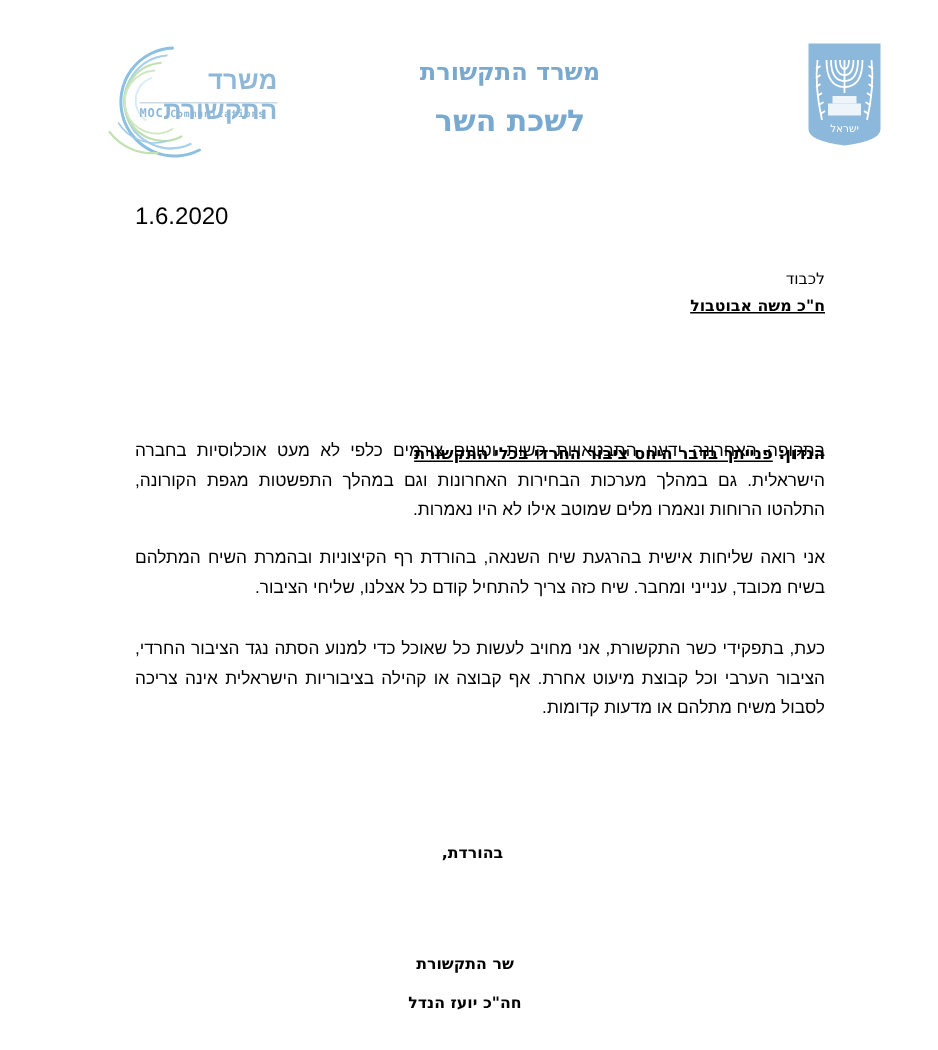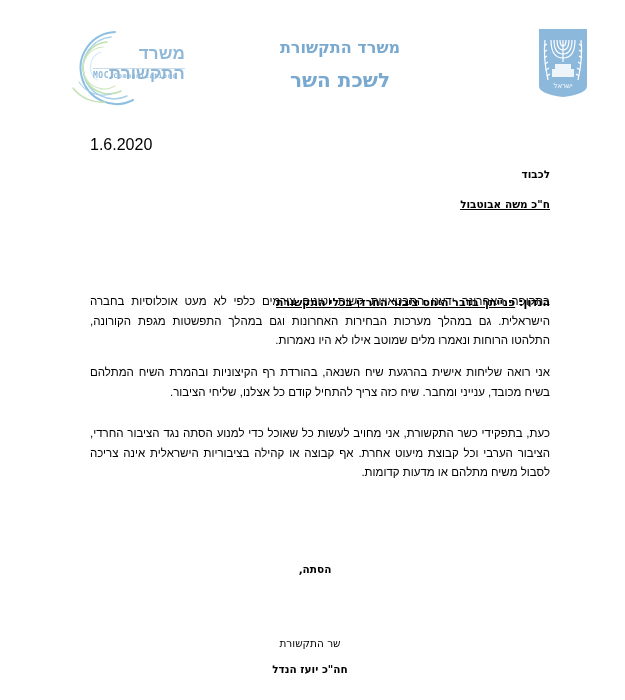--- a/index.html
+++ b/index.html
@@ -21,34 +21,34 @@
 
     .title1 { left: 260px; top: 38px; width: 160px; text-align: center; direction: rtl;
               font-family: "DejaVu Sans", sans-serif; font-weight: bold; font-size: 16px; color: #7aa9cf; }
     .title2 { left: 260px; top: 68px; width: 160px; text-align: center; direction: rtl;
               font-family: "DejaVu Sans", sans-serif; font-weight: bold; font-size: 20px; color: #7aa9cf; }
 
     .emblem { left: 538px; top: 28px; width: 50px; height: 70px; }
 
     
     .date { left: 90px; top: 136px; font-family: "Liberation Sans", sans-serif; font-size: 16px; }
-    .to-label { right: 75px; top: 168px; font-weight: bold; font-size: 10.5px; text-align: right; }
+    .to-label { right: 75px; top: 180px; font-weight: normal; font-size: 10.5px; text-align: right; }
     .to-name { right: 75px; top: 198px; font-weight: bold; font-size: 10.5px; text-decoration: underline; }
 
     .subject { right: 75px; top: 260px; font-weight: bold; font-size: 11px; white-space: nowrap; margin-top: 36px; }
     .subject .subj-text { text-decoration: underline; }
 
     .para { right: 75px; width: 460px; font-family: "Liberation Sans", sans-serif; font-size: 11.5px;
             line-height: 19.5px; text-align: justify; text-align-last: right; }
     .p1 { top: 292px; margin-left: 32px; }
     .p2 { top: 363px; }
     .p3 { top: 424px; }
 
     .closing { left: 265px; top: 563px; width: 100px; text-align: center; font-weight: bold; font-size: 10.5px; }
-    .sig-title { left: 240px; top: 637px; width: 140px; text-align: center; font-weight: normal; font-size: 10.5px; }
+    .sig-title { left: 240px; top: 637px; width: 140px; text-align: center; font-weight: bold; font-size: 10.5px; }
     .sig-name { left: 240px; top: 663px; width: 140px; text-align: center; font-weight: bold; font-size: 10.5px; }
   </style>
 </head>
 <body>
 
 <div class="abs moc-logo">
   <svg width="135" height="78" viewBox="0 0 135 78">
     <g fill="none" stroke-linecap="round">
       <path d="M60 4 A36 36 0 1 0 78 72" stroke="#8cc0e2" stroke-width="2"></path>
       <path d="M56 9 A31 31 0 1 0 72 68" stroke="#a8d0ea" stroke-width="1.5"></path>
@@ -97,15 +97,15 @@
 
 <div class="abs rtl subject">
   <span>הנדון:</span>
   <span class="subj-text">פנייתך בדבר היחס ציבור החרדי בכלי התקשורת</span>
 </div>
 
 <div class="abs rtl para p1">בתקופה האחרונה ידענו התבטאויות קשות וטונים צורמים כלפי לא מעט אוכלוסיות בחברה הישראלית. גם במהלך מערכות הבחירות האחרונות וגם במהלך התפשטות מגפת הקורונה, התלהטו הרוחות ונאמרו מלים שמוטב אילו לא היו נאמרות.</div>
 <div class="abs rtl para p2">אני רואה שליחות אישית בהרגעת שיח השנאה, בהורדת רף הקיצוניות ובהמרת השיח המתלהם בשיח מכובד, ענייני ומחבר. שיח כזה צריך להתחיל קודם כל אצלנו, שליחי הציבור.</div>
 <div class="abs rtl para p3">כעת, בתפקידי כשר התקשורת, אני מחויב לעשות כל שאוכל כדי למנוע הסתה נגד הציבור החרדי, הציבור הערבי וכל קבוצת מיעוט אחרת. אף קבוצה או קהילה בציבוריות הישראלית אינה צריכה לסבול משיח מתלהם או מדעות קדומות.</div>
 
-<div class="abs rtl closing">הסתה,</div>
+<div class="abs rtl closing">בהורדת,</div>
 <div class="abs rtl sig-title">שר התקשורת</div>
 <div class="abs rtl sig-name">חה"כ יועז הנדל</div>
 
 </body></html>

